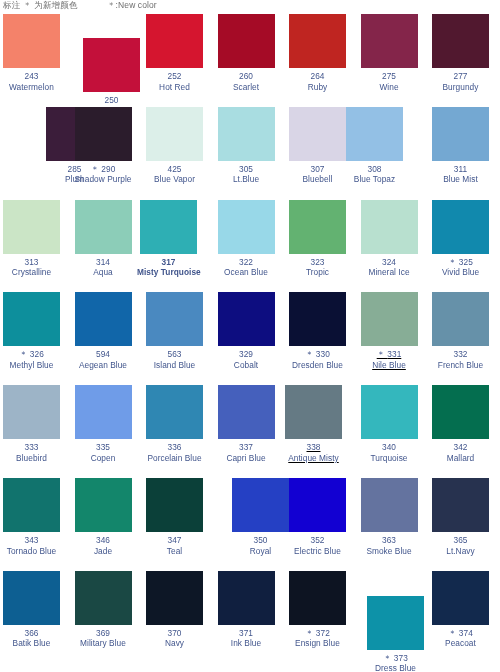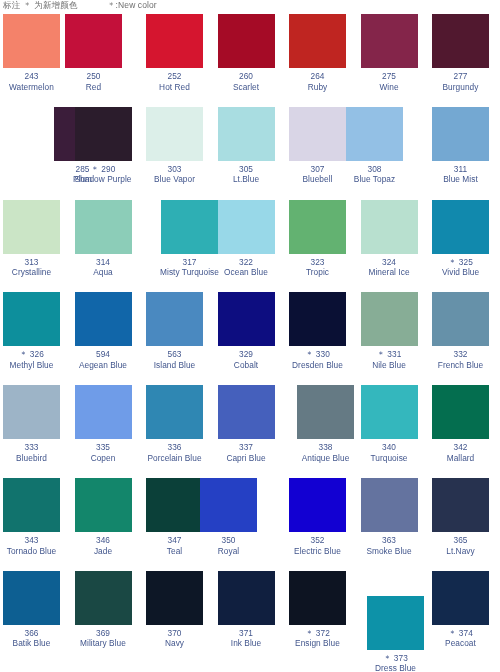--- a/index.html
+++ b/index.html
@@ -91,21 +91,21 @@
 
   <div class="grid" id="swatch-grid">
       <div class="row">
         <div class="cell" style="left: 0px;">
           <div class="chip" style="background: rgb(244, 130, 106);"></div>
           <div class="caption">
             <span class="code">243</span>
             <span class="nm">Watermelon</span>
           </div>
         </div>
-        <div class="cell" style="left: 62px;">
+        <div class="cell" style="left: 80px; margin-top: 24px;">
           <div class="chip" style="background: rgb(195, 16, 58);"></div>
           <div class="caption">
             <span class="code">250</span>
             <span class="nm">Red</span>
           </div>
         </div>
         <div class="cell" style="left: 143px;">
           <div class="chip" style="background: rgb(213, 21, 47);"></div>
           <div class="caption">
             <span class="code">252</span>
@@ -135,38 +135,38 @@
         </div>
         <div class="cell" style="left: 429px;">
           <div class="chip" style="background: rgb(81, 24, 47);"></div>
           <div class="caption">
             <span class="code">277</span>
             <span class="nm">Burgundy</span>
           </div>
         </div>
       </div>
       <div class="row">
-        <div class="cell" style="left: 16px; padding-left: 35px;">
+        <div class="cell" style="left: 8px; padding-left: 35px;">
           <div class="chip" style="background: rgb(59, 29, 58);"></div>
           <div class="caption">
             <span class="code">285</span>
             <span class="nm">Plum</span>
           </div>
         </div>
         <div class="cell" style="left: 71.5px;">
           <div class="chip" style="background: rgb(43, 28, 44);"></div>
           <div class="caption">
             <span class="code"><span class="star">＊ </span>290</span>
             <span class="nm">Shadow Purple</span>
           </div>
         </div>
         <div class="cell" style="left: 143px;">
           <div class="chip" style="background: rgb(220, 239, 233);"></div>
           <div class="caption">
-            <span class="code">303</span>
+            <span class="code">425</span>
             <span class="nm">Blue Vapor</span>
           </div>
         </div>
         <div class="cell" style="left: 214.5px;">
           <div class="chip" style="background: rgb(169, 221, 225);"></div>
           <div class="caption">
             <span class="code">305</span>
             <span class="nm">Lt.Blue</span>
           </div>
         </div>
@@ -200,21 +200,21 @@
             <span class="nm">Crystalline</span>
           </div>
         </div>
         <div class="cell" style="left: 71.5px;">
           <div class="chip" style="background: rgb(140, 205, 184);"></div>
           <div class="caption">
             <span class="code">314</span>
             <span class="nm">Aqua</span>
           </div>
         </div>
-        <div class="cell" style="left: 158px;">
+        <div class="cell" style="left: 137px; font-weight: bold;">
           <div class="chip" style="background: rgb(46, 175, 180);"></div>
           <div class="caption">
             <span class="code">317</span>
             <span class="nm">Misty Turquoise</span>
           </div>
         </div>
         <div class="cell" style="left: 214.5px;">
           <div class="chip" style="background: rgb(152, 216, 232);"></div>
           <div class="caption">
             <span class="code">322</span>
@@ -272,21 +272,21 @@
             <span class="nm">Cobalt</span>
           </div>
         </div>
         <div class="cell" style="left: 286px;">
           <div class="chip" style="background: rgb(10, 16, 52);"></div>
           <div class="caption">
             <span class="code"><span class="star">＊ </span>330</span>
             <span class="nm">Dresden Blue</span>
           </div>
         </div>
-        <div class="cell" style="left: 357.5px;">
+        <div class="cell" style="left: 357.5px; text-decoration: underline;">
           <div class="chip" style="background: rgb(135, 173, 150);"></div>
           <div class="caption">
             <span class="code"><span class="star">＊ </span>331</span>
             <span class="nm">Nile Blue</span>
           </div>
         </div>
         <div class="cell" style="left: 429px;">
           <div class="chip" style="background: rgb(102, 145, 169);"></div>
           <div class="caption">
             <span class="code">332</span>
@@ -316,25 +316,25 @@
             <span class="nm">Porcelain Blue</span>
           </div>
         </div>
         <div class="cell" style="left: 214.5px;">
           <div class="chip" style="background: rgb(69, 96, 188);"></div>
           <div class="caption">
             <span class="code">337</span>
             <span class="nm">Capri Blue</span>
           </div>
         </div>
-        <div class="cell" style="left: 294px;">
+        <div class="cell" style="left: 282px; text-decoration: underline;">
           <div class="chip" style="background: rgb(101, 122, 132);"></div>
           <div class="caption">
             <span class="code">338</span>
-            <span class="nm">Antique Blue</span>
+            <span class="nm">Antique Misty</span>
           </div>
         </div>
         <div class="cell" style="left: 357.5px;">
           <div class="chip" style="background: rgb(52, 183, 189);"></div>
           <div class="caption">
             <span class="code">340</span>
             <span class="nm">Turquoise</span>
           </div>
         </div>
         <div class="cell" style="left: 429px;">
@@ -360,21 +360,21 @@
             <span class="nm">Jade</span>
           </div>
         </div>
         <div class="cell" style="left: 143px;">
           <div class="chip" style="background: rgb(11, 64, 57);"></div>
           <div class="caption">
             <span class="code">347</span>
             <span class="nm">Teal</span>
           </div>
         </div>
-        <div class="cell" style="left: 197px;">
+        <div class="cell" style="left: 229px;">
           <div class="chip" style="background: rgb(37, 64, 196);"></div>
           <div class="caption">
             <span class="code">350</span>
             <span class="nm">Royal</span>
           </div>
         </div>
         <div class="cell" style="left: 286px;">
           <div class="chip" style="background: rgb(18, 0, 210);"></div>
           <div class="caption">
             <span class="code">352</span>

